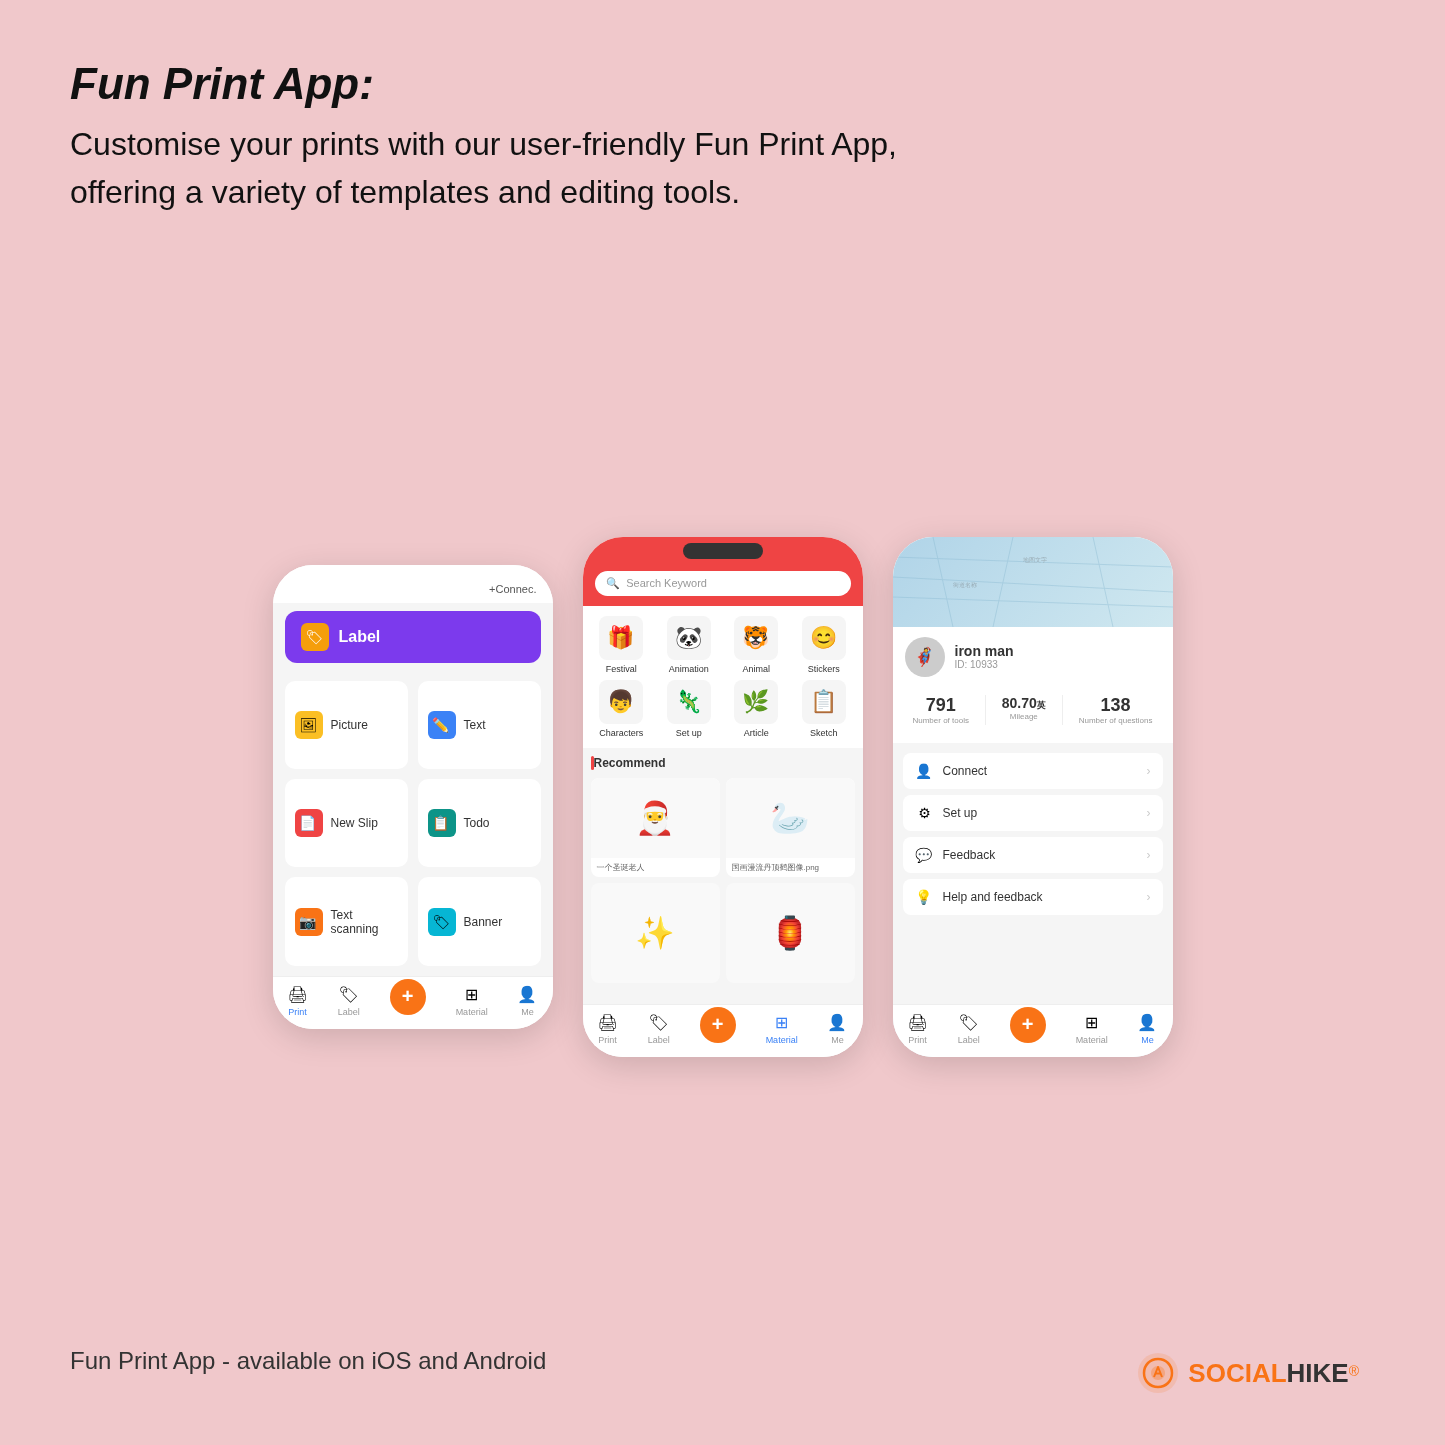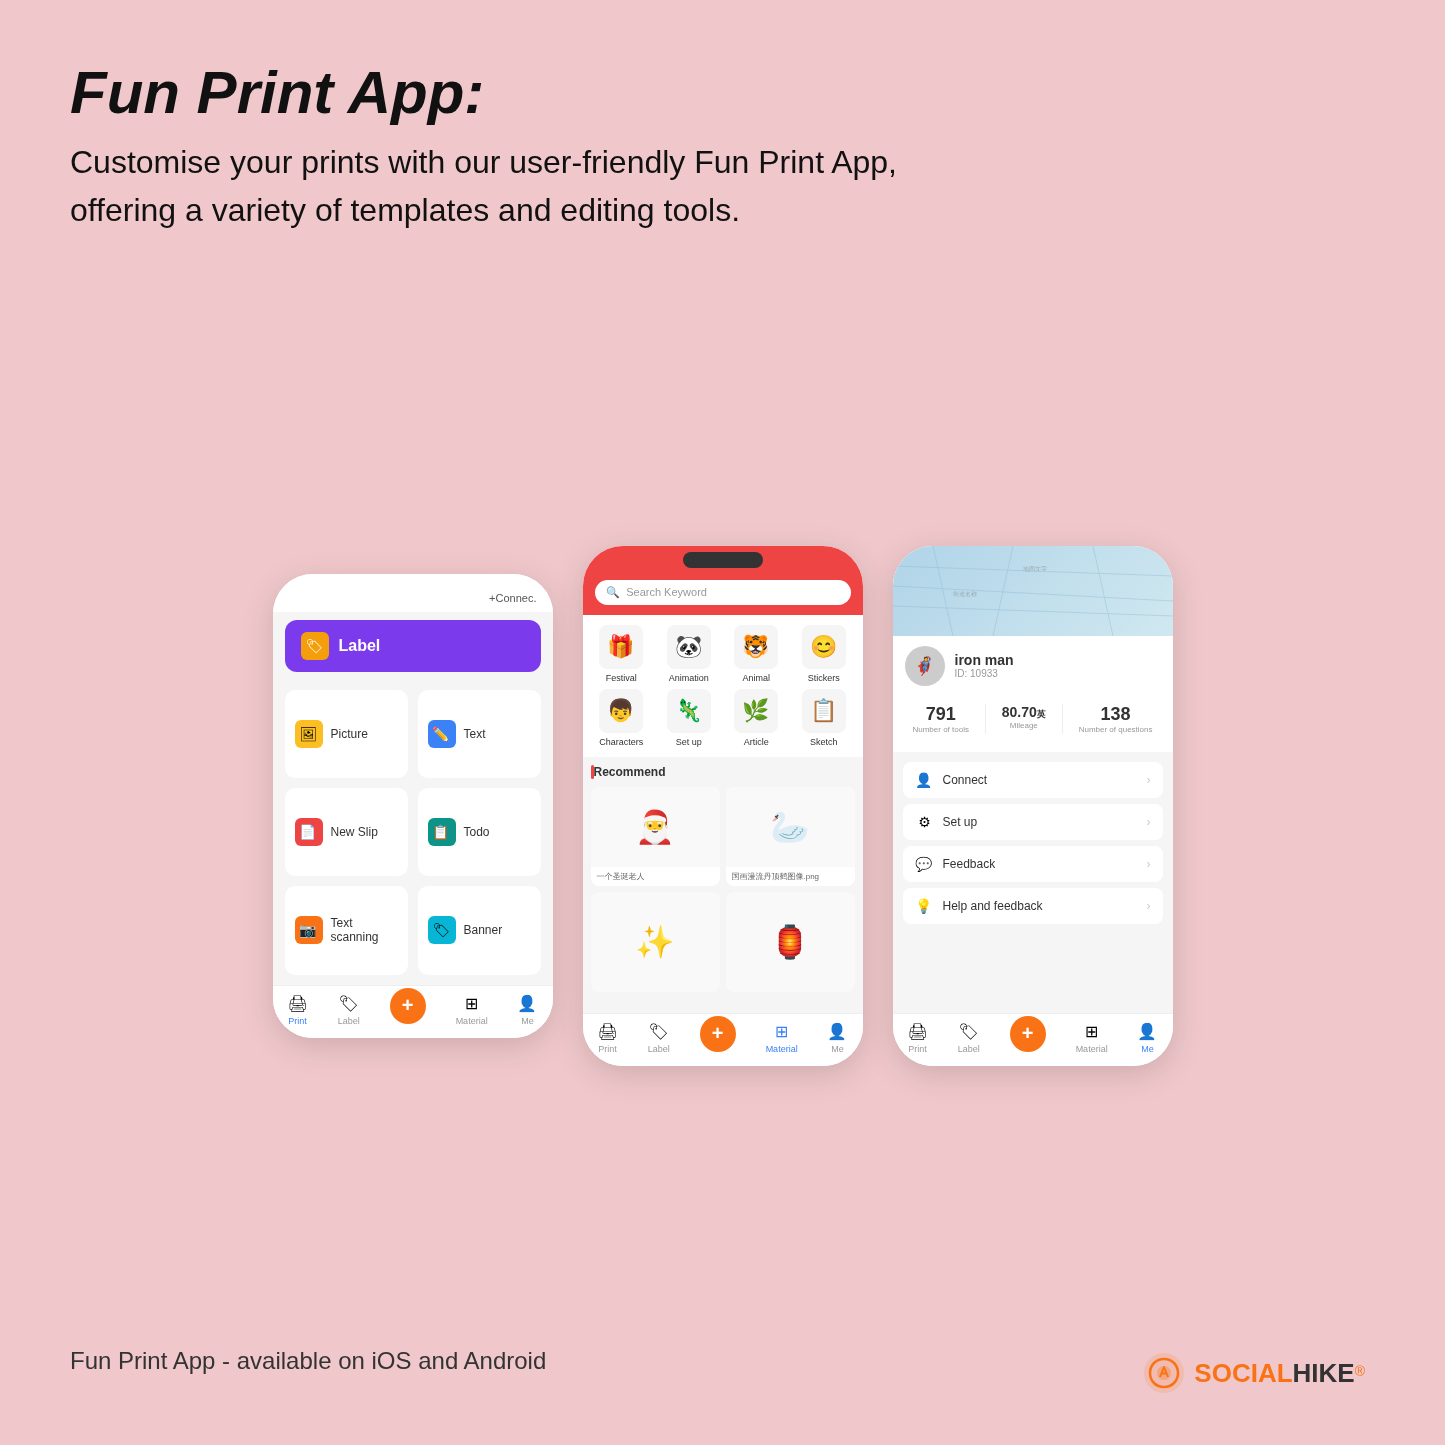--- a/index.html
+++ b/index.html
@@ -15,21 +15,21 @@
       width: 1445px;
       height: 1445px;
       padding: 60px 70px 50px 70px;
       display: flex;
       flex-direction: column;
     }
     .title-section {
       margin-bottom: 20px;
     }
     .app-title {
-      font-size: 60px;
+      font-size: 44px;
       font-weight: 900;
       font-style: italic;
       color: #111;
       line-height: 1.1;
       margin-bottom: 12px;
     }
     .subtitle {
       font-size: 32px;
       color: #111;
       line-height: 1.5;
@@ -402,21 +402,21 @@
     .bottom-caption {
       text-align: left;
       font-size: 24px;
       color: #333;
       margin-top: 30px;
       padding-bottom: 20px;
     }
     .brand-footer {
       position: absolute;
       bottom: 50px;
-      right: 80px;
+      right: 86px;
       display: flex;
       align-items: center;
       gap: 8px;
     }
     .brand-logo {
       width: 44px;
       height: 44px;
     }
     .brand-name {
       font-size: 26px;

